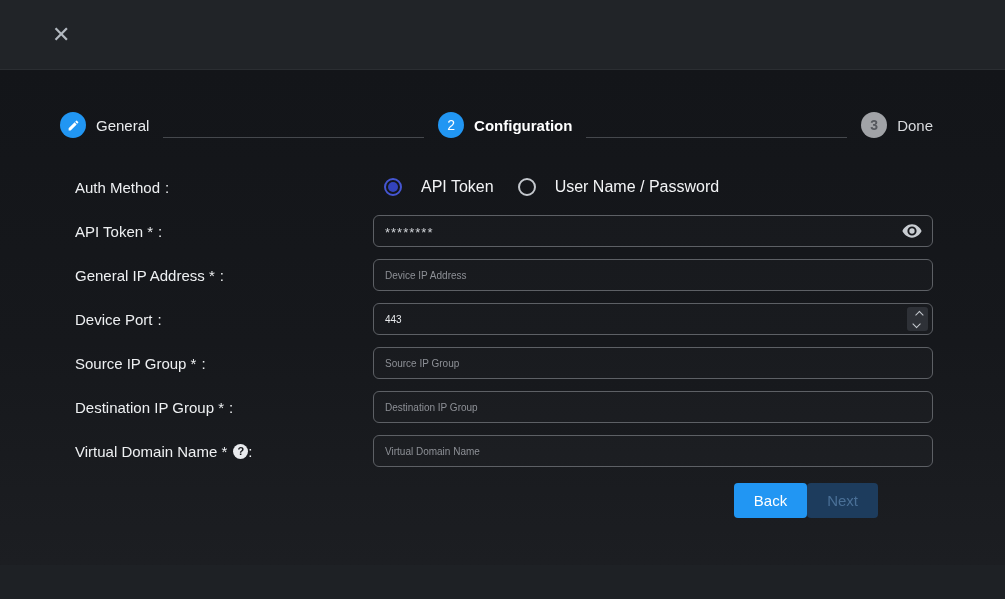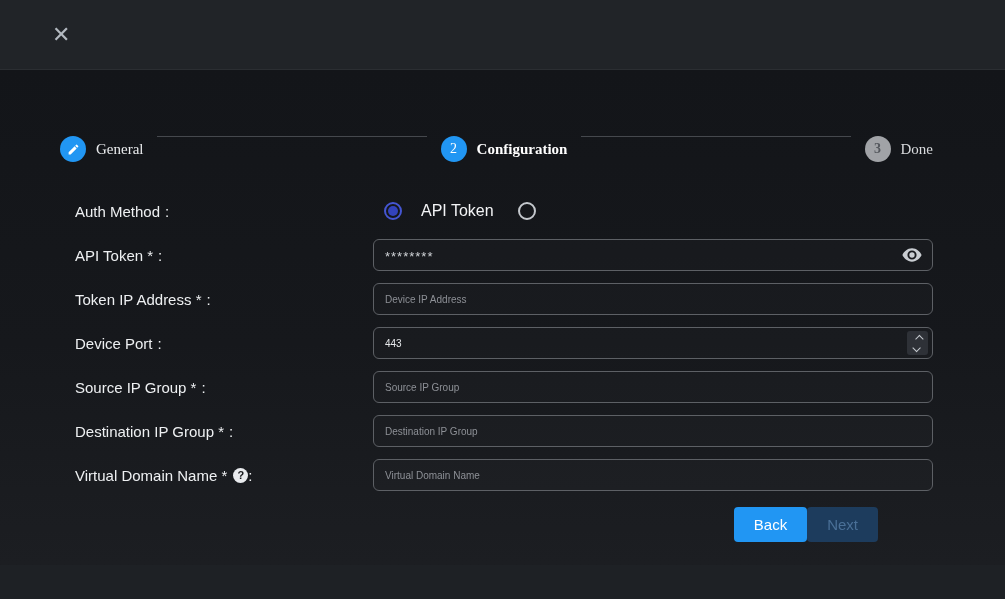--- a/index.html
+++ b/index.html
@@ -32,24 +32,23 @@
     cursor:pointer; padding:4px 8px; user-select:none;
   }
   
   .modal-content {
     flex:1 1 auto;
     background:linear-gradient(180deg,#131519 0%,#16181c 55%,#1c1e22 100%);
     display:flex; flex-direction:column;
   }
   
   .steps {
-    display:flex; align-items:flex-start;
-    margin-top:66px;
+    display:flex; align-items:flex-end;
+    margin-top:42px;
     padding:0 72px 0 60px;
-    font-family:Liberation Serif, serif;
   }
   .step { display:flex; align-items:center; flex:0 0 auto; cursor:pointer; }
   .step-circle {
     width:26px; height:26px; border-radius:50%;
     display:flex; align-items:center; justify-content:center;
     font-size:14px; flex:0 0 26px;
   }
   .circle-blue { background:#2196f3; color:#ffffff; }
   .circle-gray { background:#a1a3a7; color:#55585e; font-weight:700; }
   .step-label { margin-left:10px; font-size:15px; color:#e9ebed; white-space:nowrap; }
@@ -173,20 +172,21 @@
         </div>
         <div class="control radio-group">
           <span class="radio-opt">
             <span class="radio-ring selected">
                 <span class="radio-dot"></span>
               </span>
             <span class="radio-text">API Token</span>
           </span>
           <span class="radio-opt">
             <span class="radio-ring"></span>
+            <span class="radio-text">User Name / Password</span>
           </span>
         </div>
       </div>
 
       <div class="row">
         <div class="field-label">
           <span>API Token *</span>
             <span class="colon">:</span>
         </div>
         <div class="control">
@@ -195,21 +195,21 @@
             <svg class="eye-svg" viewBox="0 0 24 16">
               <path d="M12 0C6.5 0 2.1 4.3 0.5 8 2.1 11.7 6.5 16 12 16s9.9-4.3 11.5-8C21.9 4.3 17.5 0 12 0zm0 13.5A5.5 5.5 0 1 1 12 2.5a5.5 5.5 0 0 1 0 11z" fill="#c9cdd2"></path>
               <circle cx="12" cy="8" r="3.2" fill="#c9cdd2"></circle>
             </svg>
           </span>
         </div>
       </div>
 
       <div class="row">
         <div class="field-label">
-          <span>Token IP Address *</span>
+          <span>General IP Address *</span>
             <span class="colon">:</span>
         </div>
         <div class="control">
           <input class="txt-input" type="text" placeholder="Device IP Address" style="">
         </div>
       </div>
 
       <div class="row">
         <div class="field-label">
           <span>Device Port</span>

